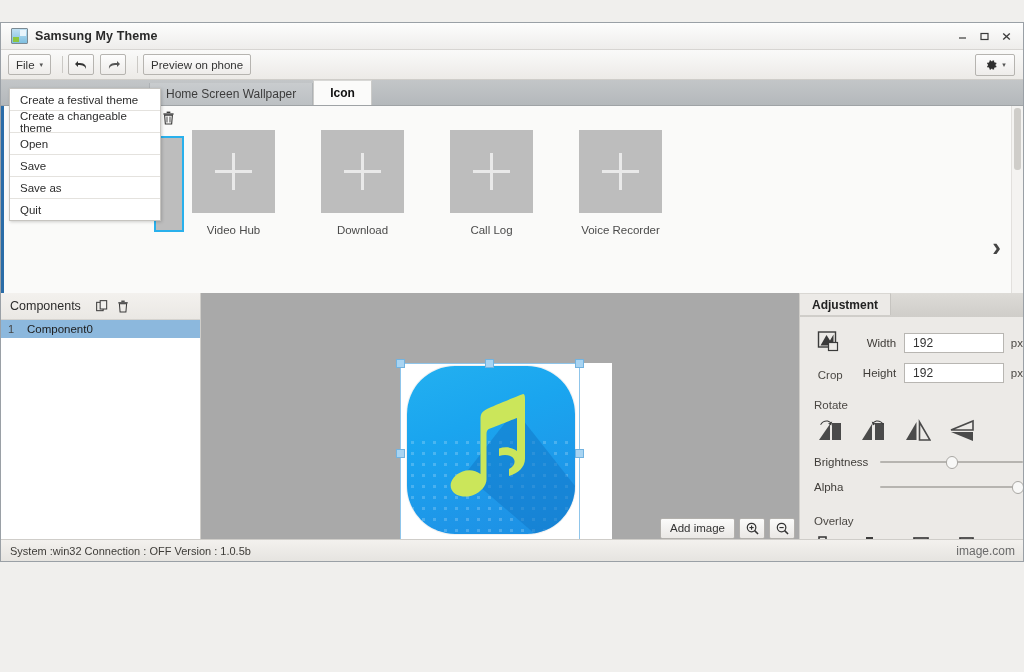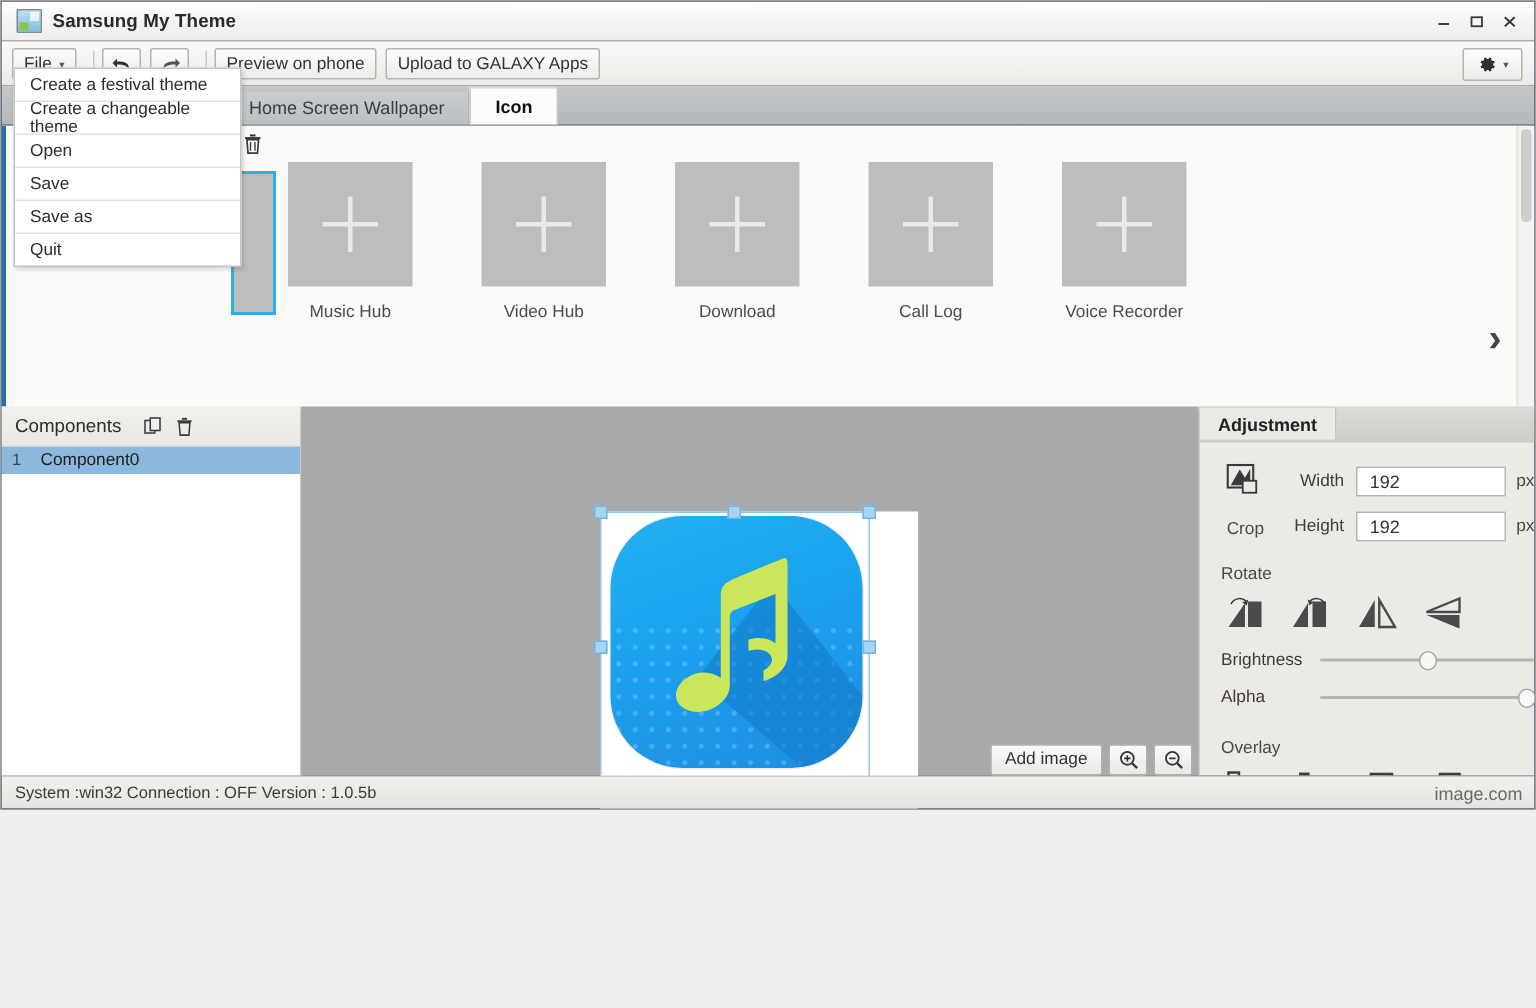--- a/index.html
+++ b/index.html
@@ -4,21 +4,21 @@
 <style>
   html,body{margin:0;padding:0;}
   body{
     width:1024px;height:672px;overflow:hidden;
     font-family:"Liberation Sans",sans-serif;
     font-size:12px;color:#3a3a3a;
     background:#f0efed;
     -webkit-font-smoothing:antialiased;
   }
   .app{position:relative;width:1024px;height:540px;box-sizing:border-box;
-       border:1px solid #9aa0a6;background:#0f172a;overflow:hidden;}
+       border:1px solid #9aa0a6;background:#f0abfc;overflow:hidden;margin-top:22px;}
 
   
   .titlebar{height:26px;background:linear-gradient(#fdfdfd,#eeedeb);
             border-bottom:1px solid #d7d5d2;display:flex;align-items:center;
             padding:0 6px;position:relative;}
   .app-icon{width:15px;height:14px;margin:0 7px 0 4px;border:1px solid #7b8a93;
             background:linear-gradient(#bfe0f3,#7fbfe0);position:relative;border-radius:1px;}
   .app-icon::after{content:"";position:absolute;left:1px;bottom:1px;width:6px;height:5px;
             background:#8cc63f;}
   .app-icon::before{content:"";position:absolute;right:1px;top:1px;width:6px;height:6px;
@@ -149,21 +149,21 @@
               display:flex;align-items:center;justify-content:center;
               font-size:11px;color:#2d2d2d;cursor:default;font-weight:bold;}
 
   
   .statusbar{position:absolute;left:0;right:0;bottom:0;height:21px;
              background:linear-gradient(#f3f1ee,#e6e4e0);border-top:1px solid #cfcdc9;
              display:flex;align-items:center;padding-left:9px;font-size:11px;color:#3d3b37;}
   .watermark{position:absolute;right:8px;bottom:3px;font-size:12px;color:#6a6a6a;}
 
   
-  .filemenu{position:absolute;left:8px;top:44px;width:150px;background:#ffffff;
+  .filemenu{position:absolute;left:8px;top:65px;width:150px;background:#ffffff;
             border:1px solid #c6c4c0;box-shadow:1px 1px 3px rgba(0,0,0,.18);z-index:50;}
   .mi{height:21px;display:flex;align-items:center;padding-left:10px;font-size:11.5px;
       color:#2c2c2c;border-bottom:1px solid #e4e2de;cursor:default;}
   .mi:last-child{border-bottom:none;}
 </style>
 </head>
 <body>
 
 <div class="app">
 
@@ -201,21 +201,20 @@
         <path d="M4 3 L1 6 L4 9 L4 7 C9 7 11 8 12 11 C12.5 6 9.5 5 4 5 Z" fill="#333"></path>
       </svg>
     </div>
     <div class="tbtn icononly">
       <svg width="15" height="13" viewBox="0 0 15 13">
         <path d="M11 3 L14 6 L11 9 L11 7 C6 7 4 8 3 11 C2.5 6 5.5 5 11 5 Z" fill="#555"></path>
       </svg>
     </div>
     <div class="sep"></div>
     <div class="tbtn">Preview on phone</div>
-    <div class="tbtn">Upload to GALAXY Apps</div>
     <div class="gearbtn">
       <svg width="14" height="14" viewBox="0 0 16 16">
         <path fill="#2f2f2f" d="M8 5.1a2.9 2.9 0 100 5.8 2.9 2.9 0 000-5.8zm0 4.4a1.5 1.5 0 110-3 1.5 1.5 0 010 3z"></path>
         <path fill="#2f2f2f" d="M14.3 9.1l-1.2-.4a5.2 5.2 0 000-1.4l1.2-.4-.5-1.7-1.3.2a5.2 5.2 0 00-1-1l.2-1.3L10 2.6l-.4 1.2a5.2 5.2 0 00-1.4 0L7.8 2.6 6.1 3.1l.2 1.3a5.2 5.2 0 00-1 1l-1.3-.2-.5 1.7 1.2.4a5.2 5.2 0 000 1.4l-1.2.4.5 1.7 1.3-.2a5.2 5.2 0 001 1l-.2 1.3 1.7.5.4-1.2a5.2 5.2 0 001.4 0l.4 1.2 1.7-.5-.2-1.3a5.2 5.2 0 001-1l1.3.2z"></path>
       </svg>
       <span class="caret">▾</span>
     </div>
   </div>
 
   <div class="tabbar">
@@ -237,27 +236,20 @@
     </div>
 
     <div class="sel-thumb"></div>
 
     <div class="icon-row">
       <div class="icon-cell">
         <div class="icon-thumb">
           <div class="plus-h"></div>
             <div class="plus-v"></div>
         </div>
-        <div class="icon-label">Music Hub</div>
-      </div>
-      <div class="icon-cell">
-        <div class="icon-thumb">
-          <div class="plus-h"></div>
-            <div class="plus-v"></div>
-        </div>
         <div class="icon-label">Video Hub</div>
       </div>
       <div class="icon-cell">
         <div class="icon-thumb">
           <div class="plus-h"></div>
             <div class="plus-v"></div>
         </div>
         <div class="icon-label">Download</div>
       </div>
       <div class="icon-cell">

